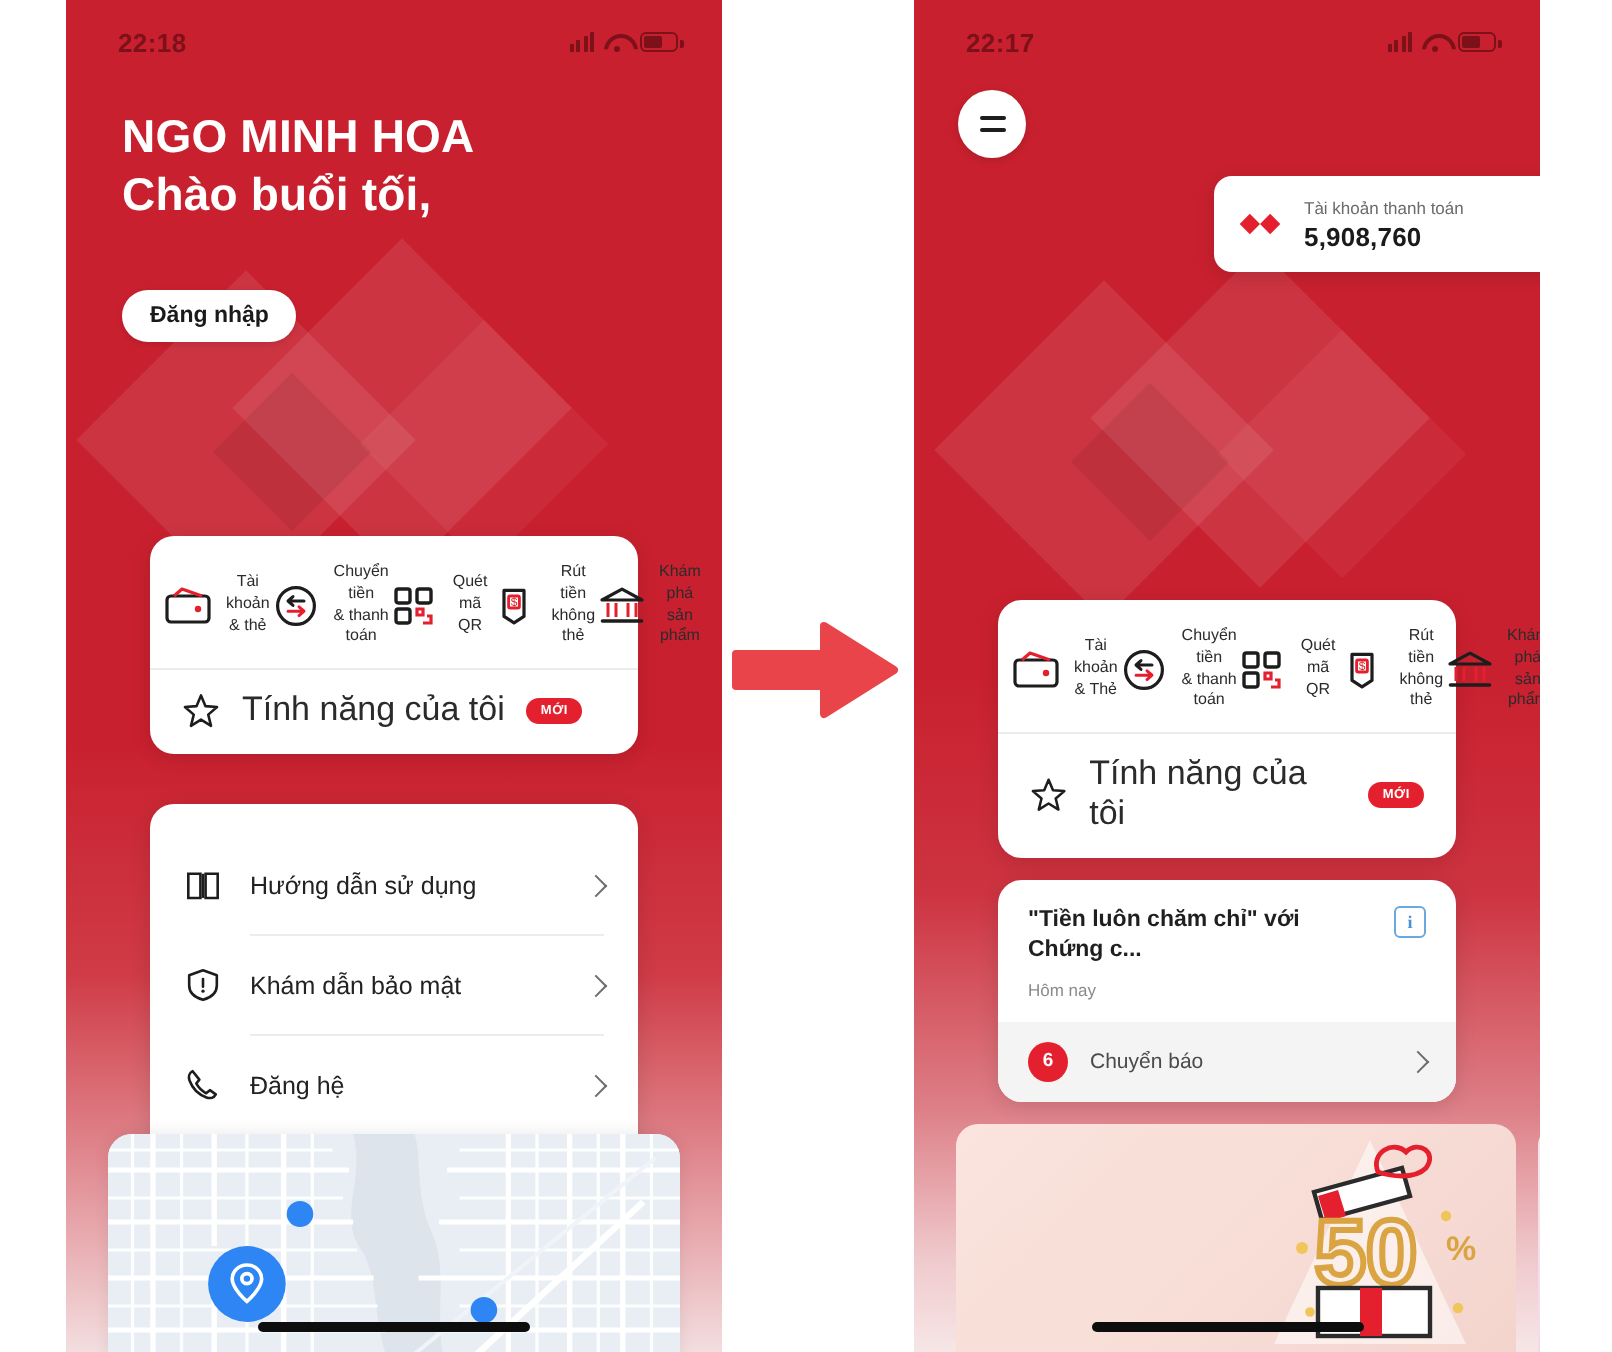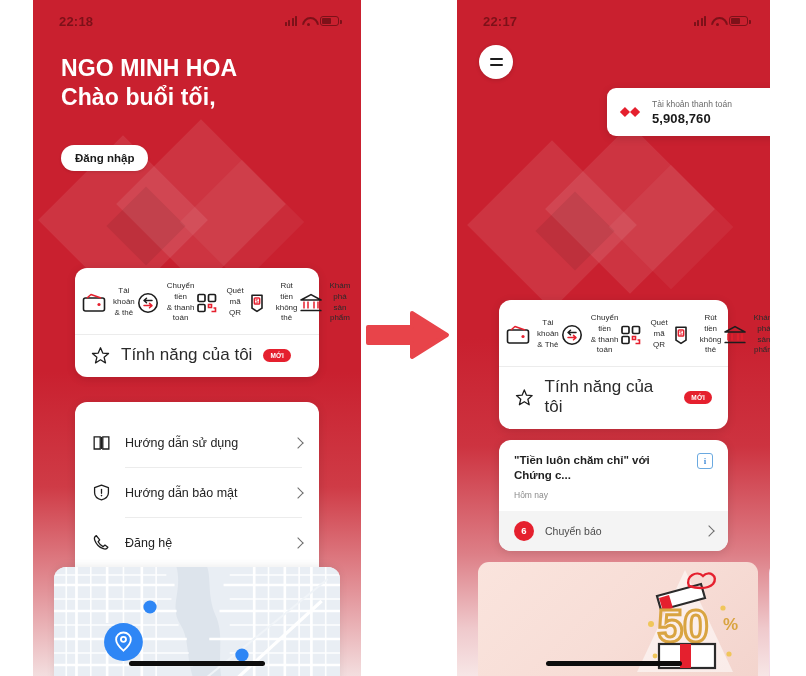--- a/index.html
+++ b/index.html
@@ -290,21 +290,21 @@
           <span class="chev"></span>
         </div>
         <div class="menu-div"></div>
 
         <div class="menu-row">
           <svg class="m-ic" viewBox="0 0 22 22">
             <path d="M11 2.5 L19 5.3 v6 c0 4.3 -3.5 7 -8 8.3 c-4.5 -1.3 -8 -4 -8 -8.3 v-6 z" fill="none" stroke="#1d1d1d" stroke-width="1.5" stroke-linejoin="round"></path>
             <path d="M11 7.5 v4.5" stroke="#1d1d1d" stroke-width="1.5" stroke-linecap="round"></path>
             <circle cx="11" cy="14.6" r="0.95" fill="#1d1d1d"></circle>
           </svg>
-          <span class="m-label">Hướng dẫn bảo mật</span>
+          <span class="m-label">Khám dẫn bảo mật</span>
           <span class="chev"></span>
         </div>
         <div class="menu-div"></div>
 
         <div class="menu-row">
           <svg class="m-ic" viewBox="0 0 22 22">
             <path d="M5 3 c-2 1 -2.6 3.2 -1.8 5.4 c1.6 4.4 5.4 8.2 9.8 9.8 c2.2 0.8 4.4 0.2 5.4 -1.8 l-3.4 -2.4 l-2.2 1.8 c-2.4 -1.3 -4.4 -3.3 -5.7 -5.7 l1.8 -2.2 z" fill="none" stroke="#1d1d1d" stroke-width="1.5" stroke-linejoin="round"></path>
           </svg>
           <span class="m-label">Đăng hệ</span>
           <span class="chev"></span>

